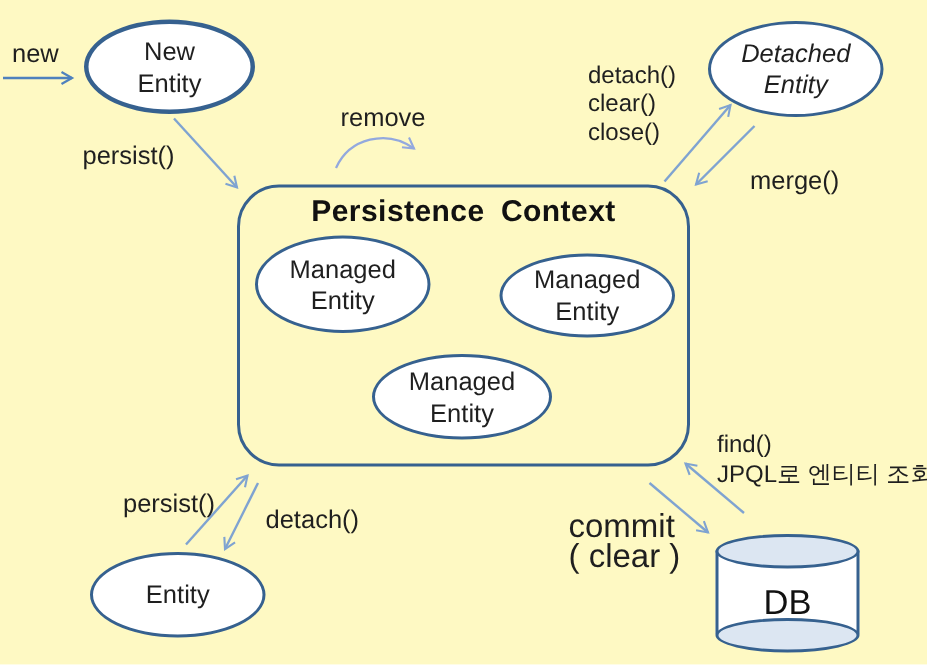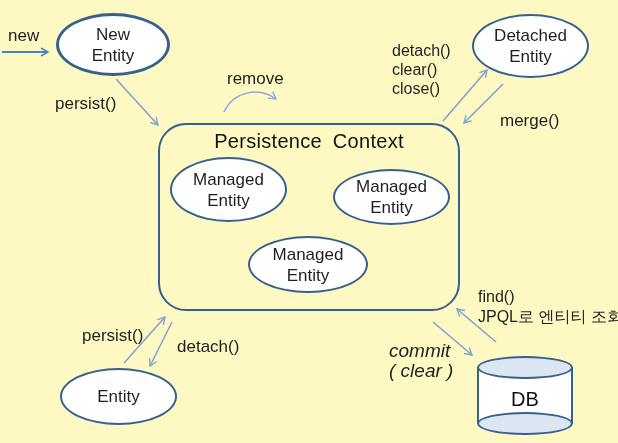--- a/index.html
+++ b/index.html
@@ -29,57 +29,57 @@
     display: flex;
     flex-direction: column;
     align-items: center;
     justify-content: center;
     text-align: center;
     font-size: 17px;
     line-height: 21px;
     color: #1f1f1f;
   }
   .node-new      { left: 56px;  top: 13px;  width: 114px; height: 63px; border-width: 3px; }
-  .node-detached { left: 472px; top: 14px;  width: 117px; height: 64px; }
+  .node-detached { left: 472px; top: 14px;  width: 117px; height: 64px; font-style: italic; }
   .node-managed1 { left: 170px; top: 157px; width: 117px; height: 65px; }
   .node-managed2 { left: 333px; top: 169px; width: 117px; height: 56px; }
   .node-managed3 { left: 248px; top: 236px; width: 120px; height: 57px; }
   .node-removed  { left: 60px;  top: 368px; width: 117px; height: 57px; }
   .context-box {
     position: absolute;
     left: 158px; top: 123px;
     width: 302px; height: 188px;
     border: 2.5px solid #36618f;
     border-radius: 28px;
     background: transparent;
   }
   .context-title {
     margin-top: 5px;
     text-align: center;
     font-size: 20px;
-    font-weight: normal;
+    font-weight: bold;
     color: #111111;
     letter-spacing: 0.3px;
     word-spacing: 5px;
   }
   .lbl {
     position: absolute;
     font-size: 17px;
     color: #1f1f1f;
     white-space: nowrap;
   }
   .lbl-new      { left: 8px;   top: 26px; }
   .lbl-persist-top { left: 55px; top: 94px; }
   .lbl-update   { left: 227px; top: 69px; }
   .lbl-detach-group { left: 392px; top: 41px; font-size: 16px; line-height: 19px; }
   .lbl-merge    { left: 500px; top: 111px; }
   .lbl-persist-bottom { left: 82px; top: 326px; }
   .lbl-remove   { left: 177px; top: 337px; }
   .lbl-find-group { left: 478px; top: 287px; font-size: 16px; line-height: 20px; }
-  .lbl-commit-group { left: 389px; top: 341px; font-size: 19px; line-height: 20px; font-style: italic; }
+  .lbl-commit-group { left: 379px; top: 341px; font-size: 22px; line-height: 20px; }
   
   .db-cyl {
     position: absolute;
     left: 477px; top: 356px;
     width: 96px; height: 79px;
   }
   .db-body {
     position: absolute;
     left: 0; top: 11px;
     width: 96px; height: 56px;
@@ -96,21 +96,21 @@
     border-radius: 50%;
     background: #dce6f2;
   }
   .db-top    { top: 0; z-index: 3; }
   .db-bottom { top: 56px; z-index: 2; }
   .db-label {
     position: absolute;
     left: 0; top: 32px;
     width: 100%;
     text-align: center;
-    font-size: 20px;
+    font-size: 23px;
     color: #111111;
     z-index: 4;
   }
 </style>
 </head>
 <body>
 
 <div class="canvas">
 
   <svg class="arrow-layer" width="618" height="443" viewBox="0 0 618 443" xmlns="http://www.w3.org/2000/svg">

